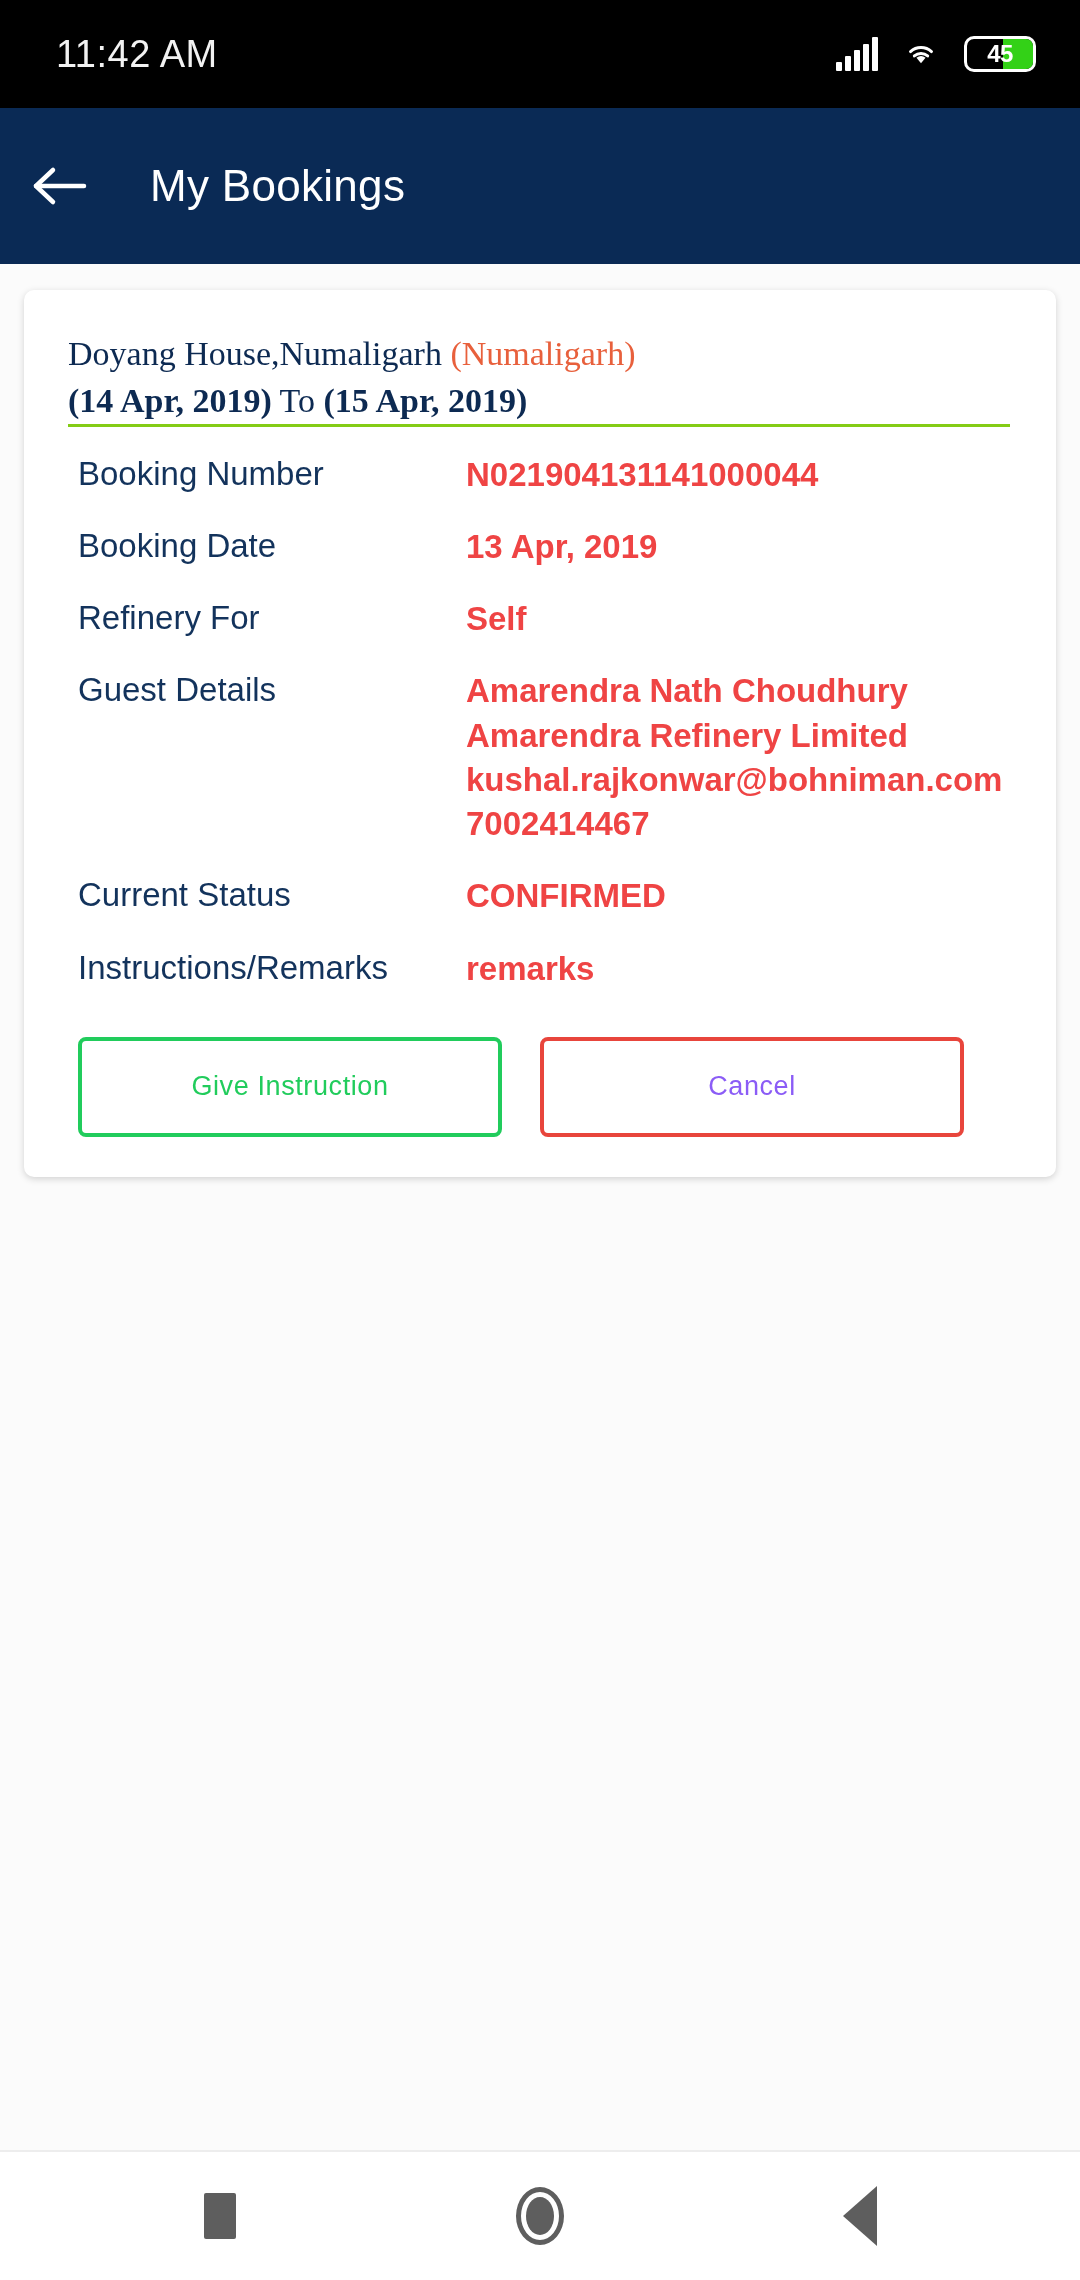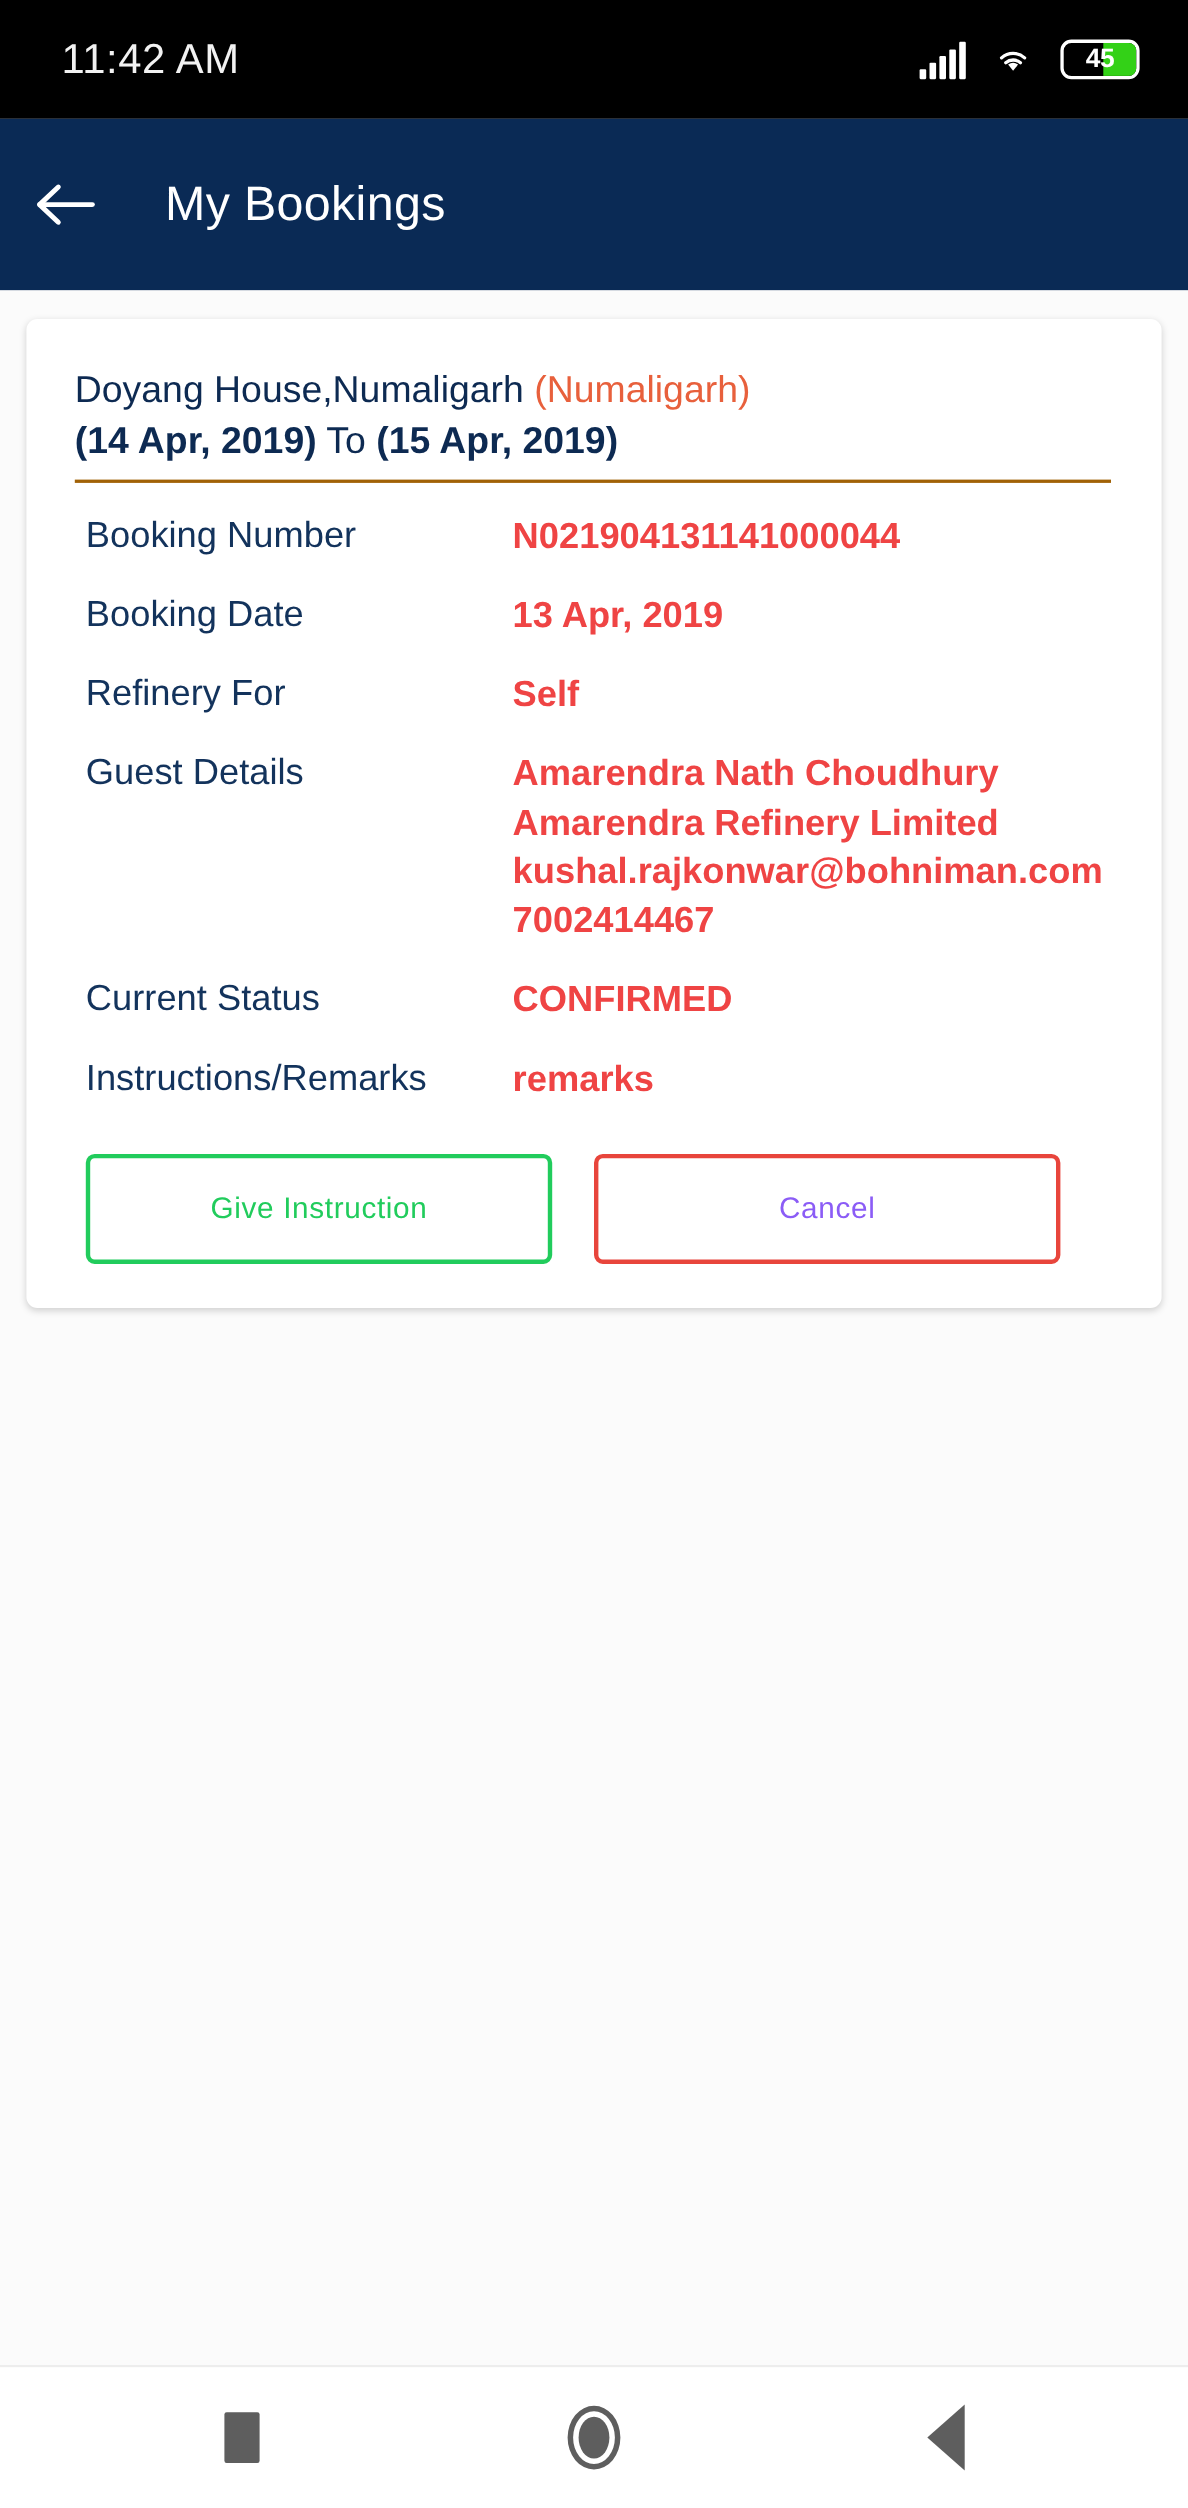--- a/index.html
+++ b/index.html
@@ -30,21 +30,21 @@
     flex: 0 0 auto;
   }
   .status-clock {
     color: #f2f2f2;
     font-size: 38px;
     font-weight: 500;
     letter-spacing: 0.5px;
   }
   .status-icons {
     display: flex;
-    align-items: flex-end;
+    align-items: center;
     gap: 22px;
   }
   .signal {
     display: flex;
     align-items: flex-end;
     gap: 3px;
     height: 34px;
   }
   .signal i {
     display: block;
@@ -118,23 +118,24 @@
     position: relative;
   }
   .card {
     background: #ffffff;
     border-radius: 10px;
     box-shadow: 0 2px 7px rgba(0,0,0,0.17);
     padding: 42px 36px 40px 36px;
   }
 
   .booking-header {
-    border-bottom: 3px solid #a16207;
-    padding-bottom: 12px;
+    border-bottom: 3px solid #84cc16;
+    padding-bottom: 0;
     margin: 0 10px 0 8px;
+    font-family: Liberation Serif, serif;
   }
   .bh-line1 {
     font-size: 34px;
     color: #0d2a52;
     line-height: 1.32;
   }
   .bh-place { color: #e8603c; }
   .bh-line2 {
     font-size: 34px;
     color: #0d2a52;

